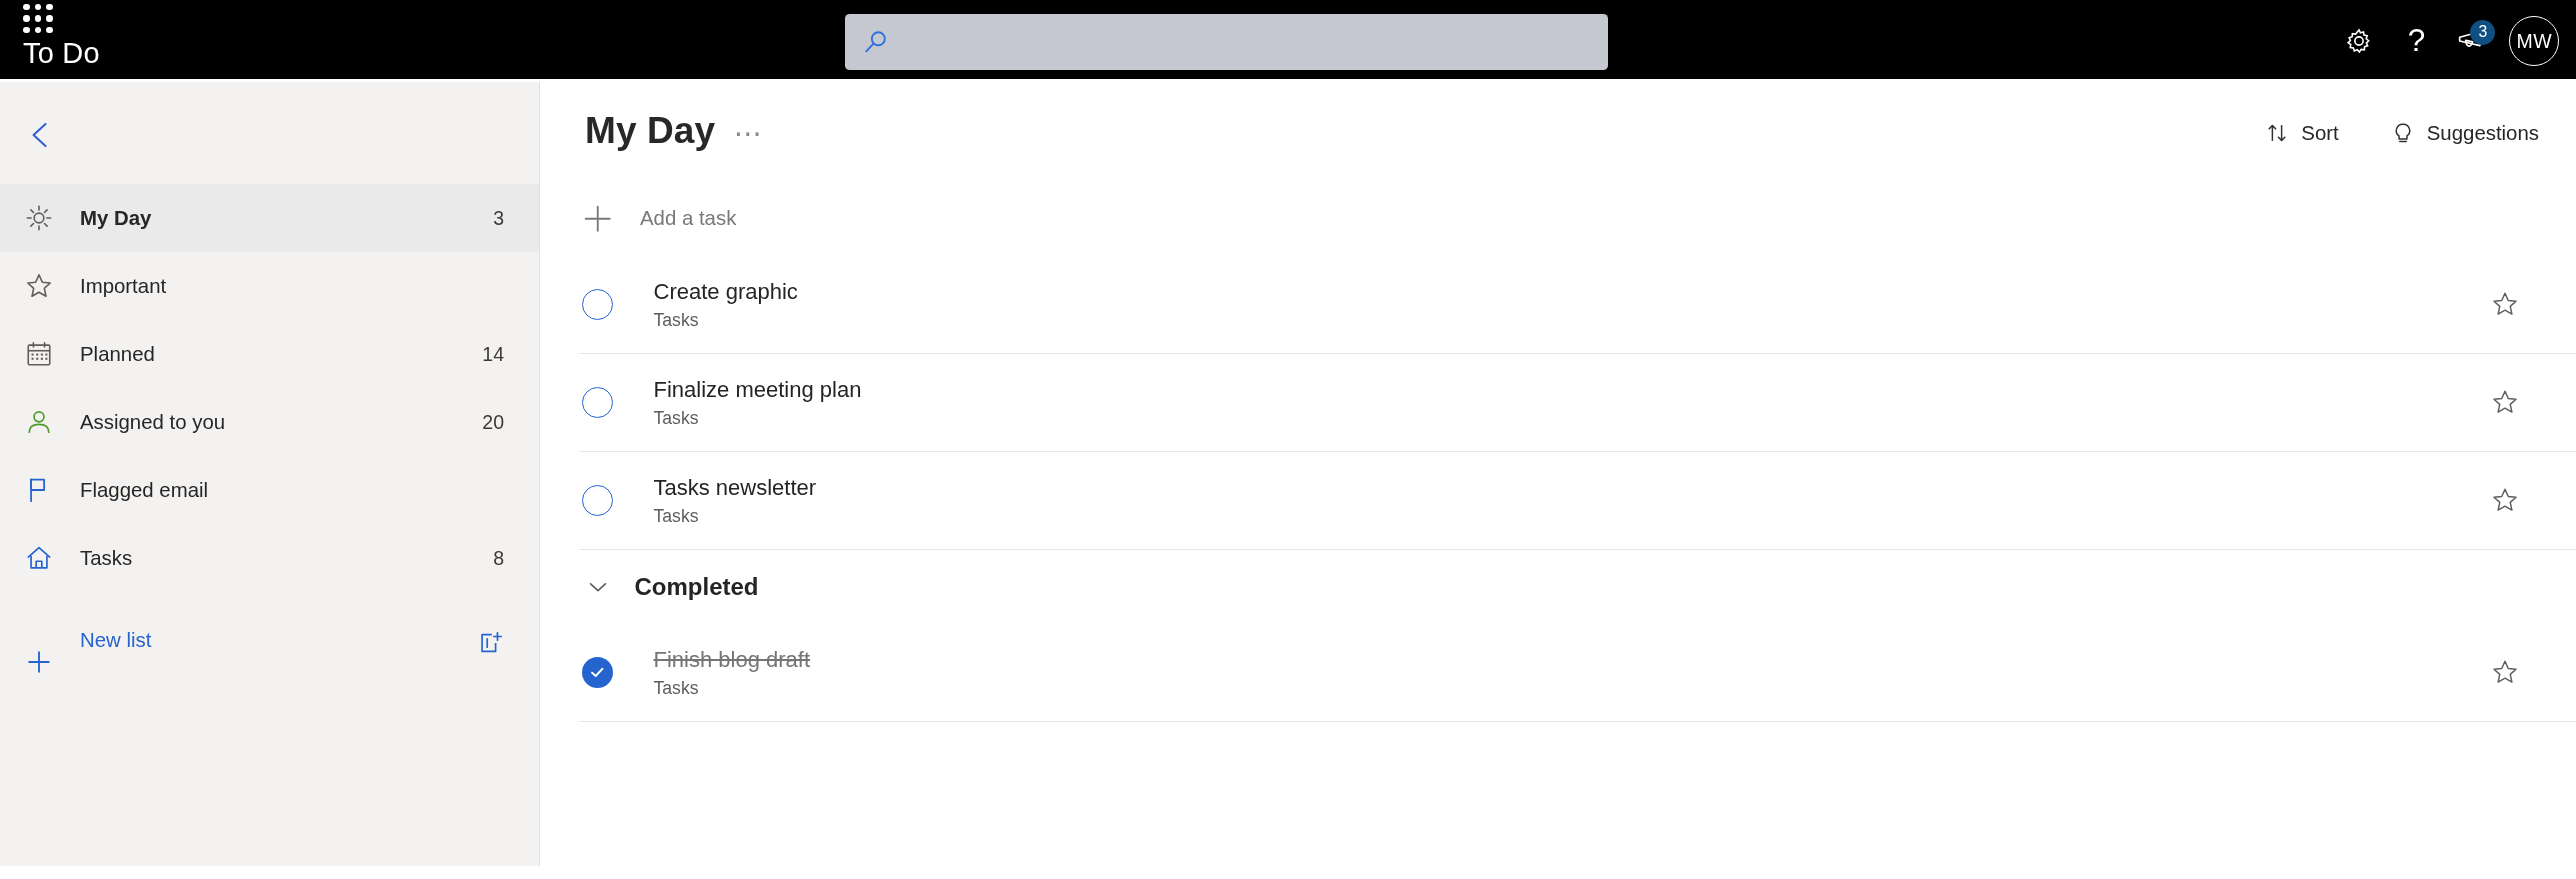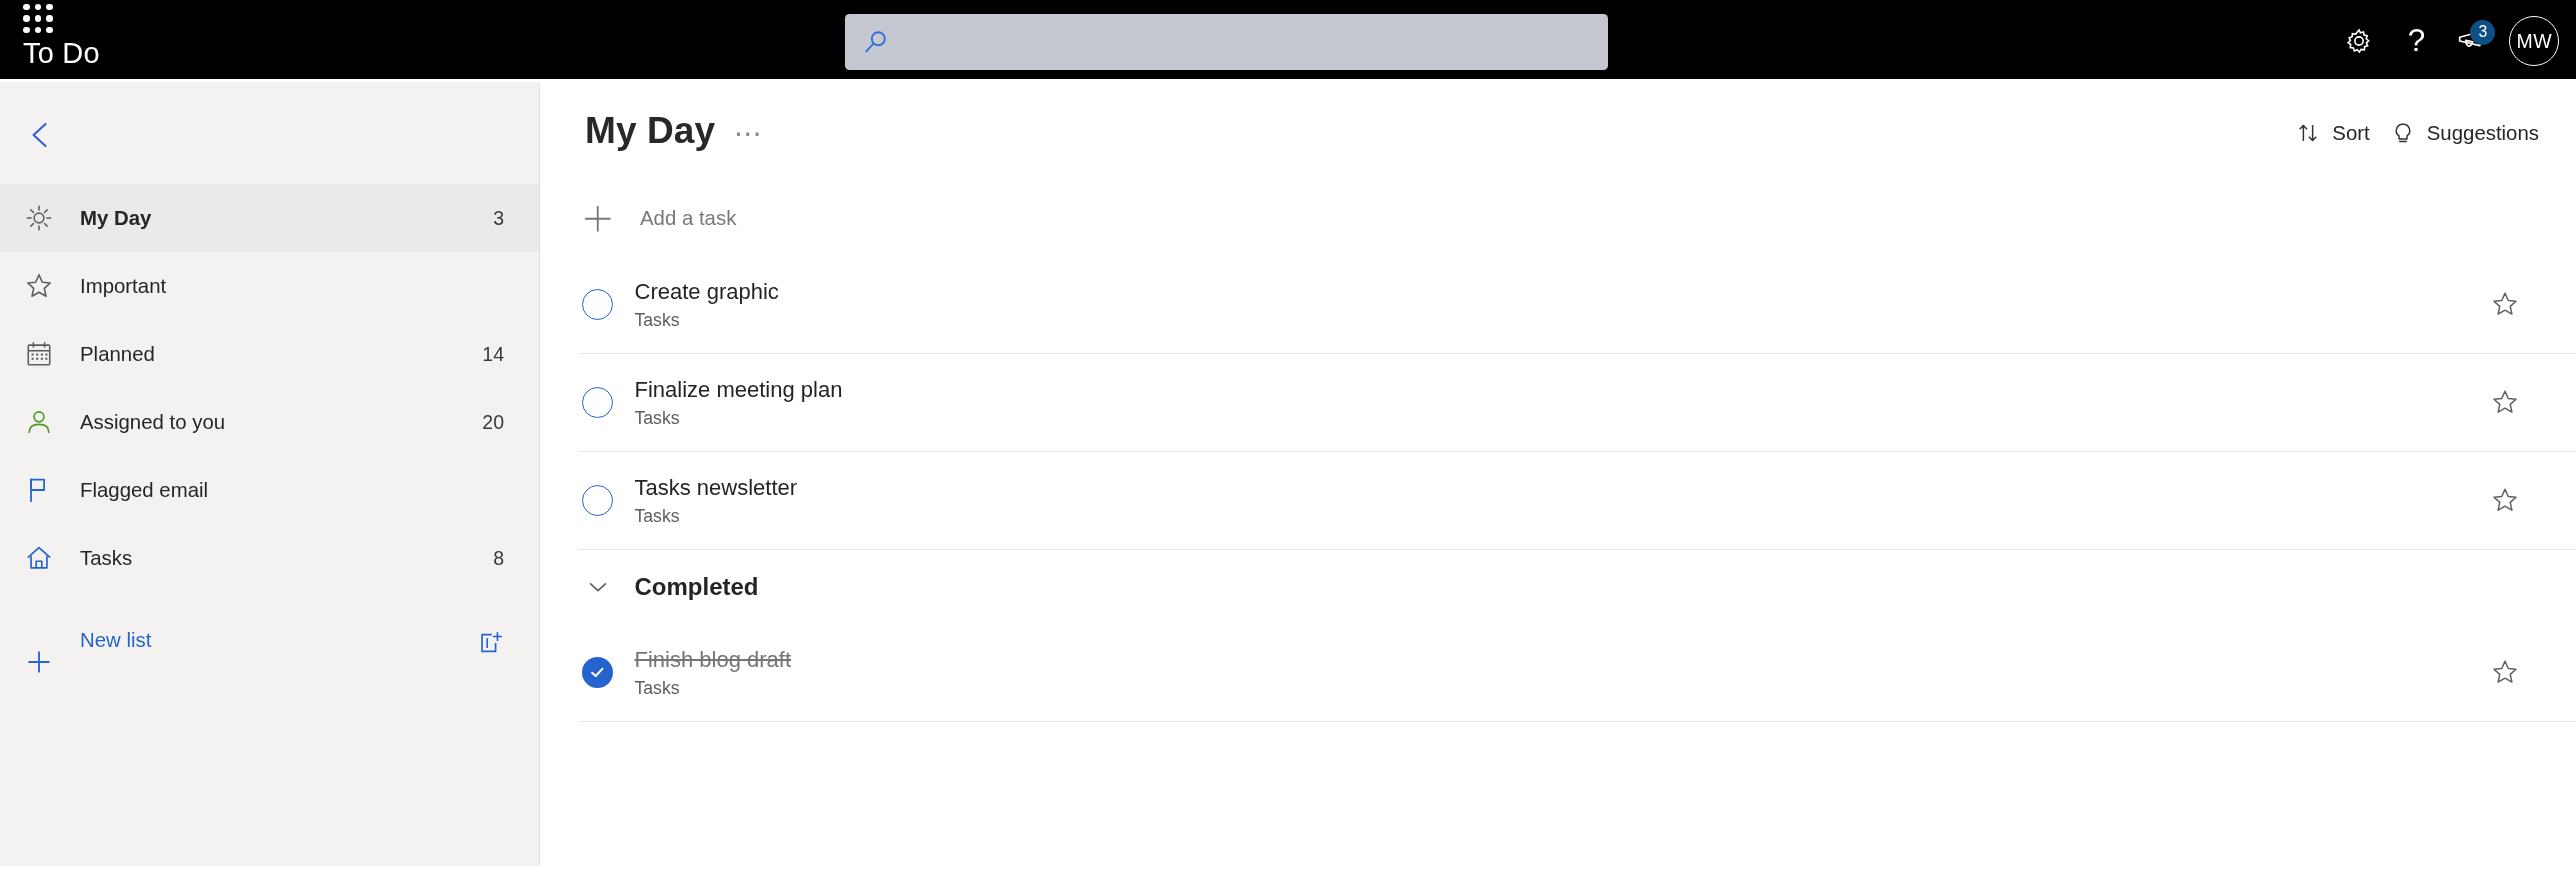--- a/index.html
+++ b/index.html
@@ -240,21 +240,21 @@
     margin-top: 8.3px;
     font-size: 18.5px;
     color: #605e5c;
   }
   .head-actions {
     position: absolute;
     right: 37px;
     top: 39px;
     display: flex;
     align-items: flex-end;
-    gap: 21px;
+    gap: 52px;
   }
   .head-action {
     display: flex;
     align-items: center;
     gap: 12px;
     font-size: 20.4px;
     color: #262626;
     cursor: pointer;
     white-space: nowrap;
   }
@@ -290,20 +290,21 @@
   .task-list { margin-top: 4.6px; }
   .task-row {
     height: 98px;
     display: flex;
     align-items: center;
     border-bottom: 0.9px solid #e7e7e7;
     margin-left: 38px;
     margin-right: 0;
     box-sizing: border-box;
     cursor: pointer;
+    gap: 19px;
   }
   .chk {
     width: 37px;
     height: 37px;
     flex: none;
     display: flex;
     align-items: center;
     justify-content: center;
     cursor: pointer;
   }

